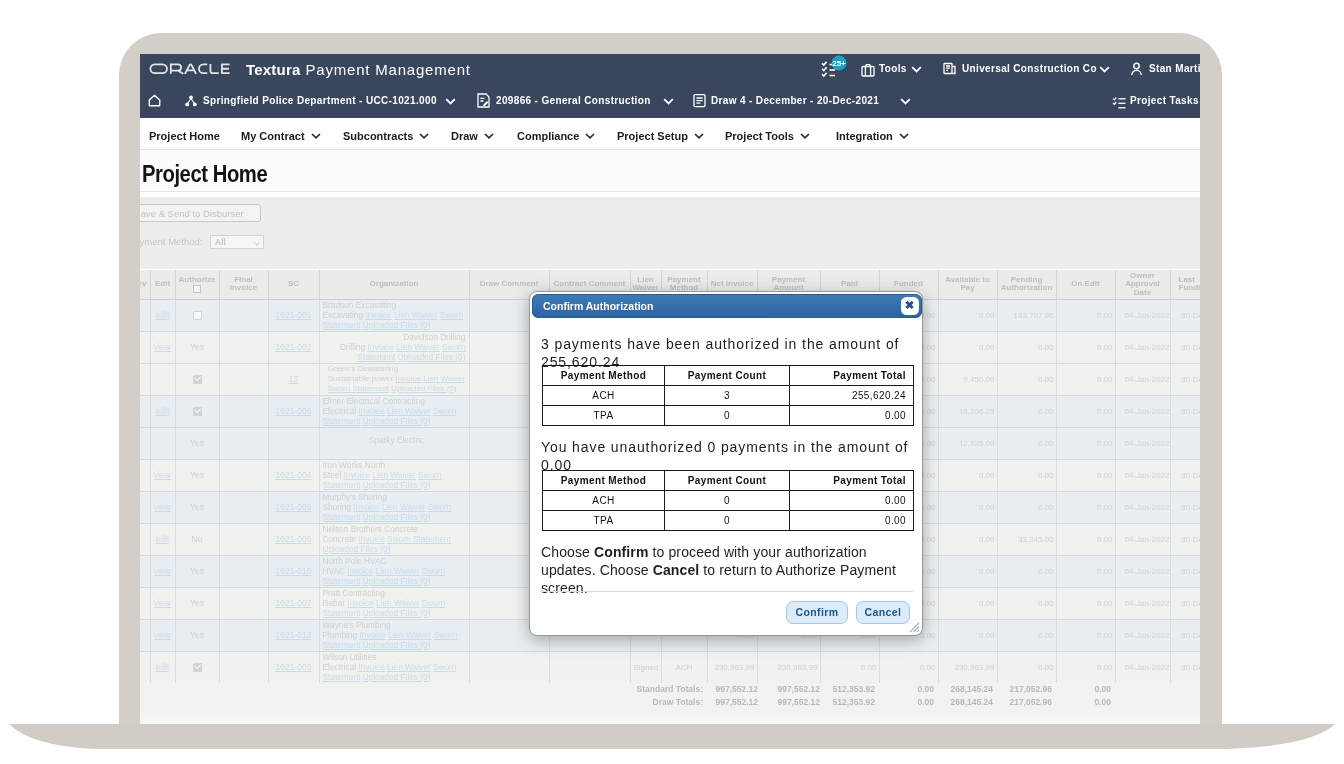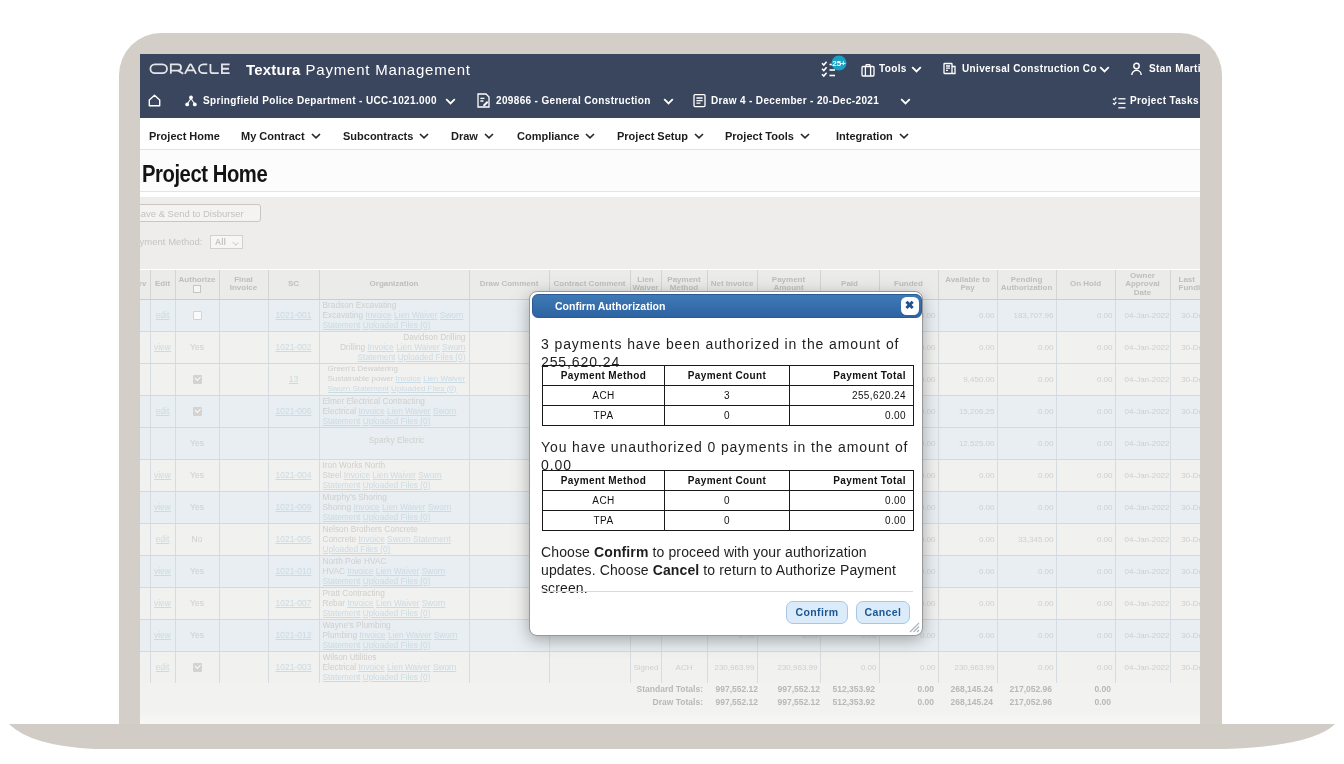--- a/index.html
+++ b/index.html
@@ -29,21 +29,21 @@
 
 #headstrip { position:absolute; left:0; top:96px; width:1060px; height:42px; background:#fcfcfc;
              border-bottom:1px solid #e4e4e4; }
 #headstrip h1 { position:absolute; left:2px; top:11px; font-size:23px; letter-spacing:-0.5px; color:#141414; transform:scaleX(0.88); transform-origin:left center; }
 
 #content { position:absolute; left:0; top:138px; width:1060px; height:532px; background:#ffffff; }
 #panel { position:absolute; left:0; top:5px; width:1060px; height:72px; background:#eeedeb; }
 #savebtn { position:absolute; left:-23px; top:7px; width:144px; height:18px; background:#f4f3f2;
   border:1px solid #c9c7c5; border-radius:3px; color:#c4c2c0; font-size:9.5px; text-align:center; line-height:17px; }
 #pmlabel { position:absolute; left:-12px; top:39px; font-size:9.5px; color:#c6c4c2; }
-#pmselect { position:absolute; left:70px; top:38px; width:33px; height:14px; background:#f7f6f5;
+#pmselect { position:absolute; left:70px; top:38px; width:54px; height:14px; background:#f7f6f5;
   border:1px solid #d2d1d0; font-size:8.5px; color:#c6c4c2; padding-left:4px; line-height:13px;font-weight:bold; }
 #pmselect::after { content:''; position:absolute; right:4px; top:4px; width:4px; height:4px;
   border-right:1.3px solid #cfcecd; border-bottom:1.3px solid #cfcecd; transform:rotate(45deg) scaleY(0.8); }
 #grid { position:absolute; left:-14px; top:78px; border-collapse:collapse; table-layout:fixed; width:1092px; }
 #grid th { background:#ebebea; font-size:8px; font-weight:bold; color:#bfbebd; text-align:center;
   vertical-align:middle; border-right:1px solid #d4d4d3; border-bottom:1px solid #c9cdd0; height:29px;
   line-height:8.5px; padding:0 1px; overflow:hidden; }
 #grid td { border-right:1px solid #d6dcdf; border-bottom:1px solid #d3d9dd; font-size:8.5px;
   color:#d0cfce; vertical-align:middle; padding:0 3px; overflow:hidden; }
 #grid td div.o { overflow:hidden; line-height:10px; font-size:8.3px; }
@@ -64,21 +64,21 @@
 .trow { position:absolute; left:0; width:1060px; height:14px; }
 .trow span { position:absolute; text-align:right; color:#bab8b7; }
 .tlab { color:#b7b5b4; }
 #below { position:absolute; left:0; top:520px; width:1060px; height:12px;
   background:linear-gradient(#f3f3f2,#f7f7f6); }
 
 #modal { position:absolute; left:389px; top:237px; width:394px; height:345px; background:#ffffff;
   border:1px solid #989898; border-radius:8px; box-shadow:0 4px 16px rgba(90,90,90,0.5); }
 #mtitle { position:absolute; left:2px; top:2px; width:390px; height:24px; border-radius:6px;
   background:linear-gradient(#3e7ab6,#2d63a2); border:1px solid #2b5a94; color:#fff;
-  font-size:10.5px; font-weight:bold; line-height:22px; padding-left:22px; }
+  font-size:10.5px; font-weight:bold; line-height:22px; padding-left:10px; }
 #mclose { position:absolute; right:2.5px; top:1.5px; width:18px; height:18px; background:#fff;
   border-radius:5.5px; color:#24518d; font-size:11.5px; font-weight:bold; text-align:center; line-height:17.5px; }
 .mtext { position:absolute; left:11px; font-size:14px; color:#1e1e1e; line-height:1.3; letter-spacing:0.9px; }
 .mtab { position:absolute; left:12px; border-collapse:collapse; table-layout:fixed; width:371px;
   font-size:10px; color:#111; }
 .mtab td, .mtab th { border:1.5px solid #1a1a1a; height:20px; text-align:center; padding:0;
   font-size:10px; letter-spacing:0.4px; }
 .mtab th { font-weight:bold; }
 .mtab .r { text-align:right; padding-right:7px; }
 #msep { position:absolute; left:11px; width:372px; top:299px; border-top:1px solid #dadada; }
@@ -132,21 +132,21 @@
               <th>Draw Comment</th>
               <th>Contract Comment</th>
           <th>Lien<br>Waiver</th>
               <th>Payment<br>Method</th>
               <th>Net Invoice</th>
               <th>Payment<br>Amount</th>
           <th>Paid</th>
               <th>Funded</th>
               <th>Available to<br>Pay</th>
               <th>Pending<br>Authorization</th>
-          <th>On Hold</th>
+          <th>On Edit</th>
               <th>Owner<br>Approval<br>Date</th>
               <th style="text-align:left; padding-left:8px;">Last<br>Fundin</th>
         </tr>
         <tr class="rb" style="height:32px;">
           <td class="ctr">–</td>
               <td class="ctr"><a class="fl">edit</a></td>
               <td>
                 <div class="cbx"></div>
               </td>
               <td></td>

